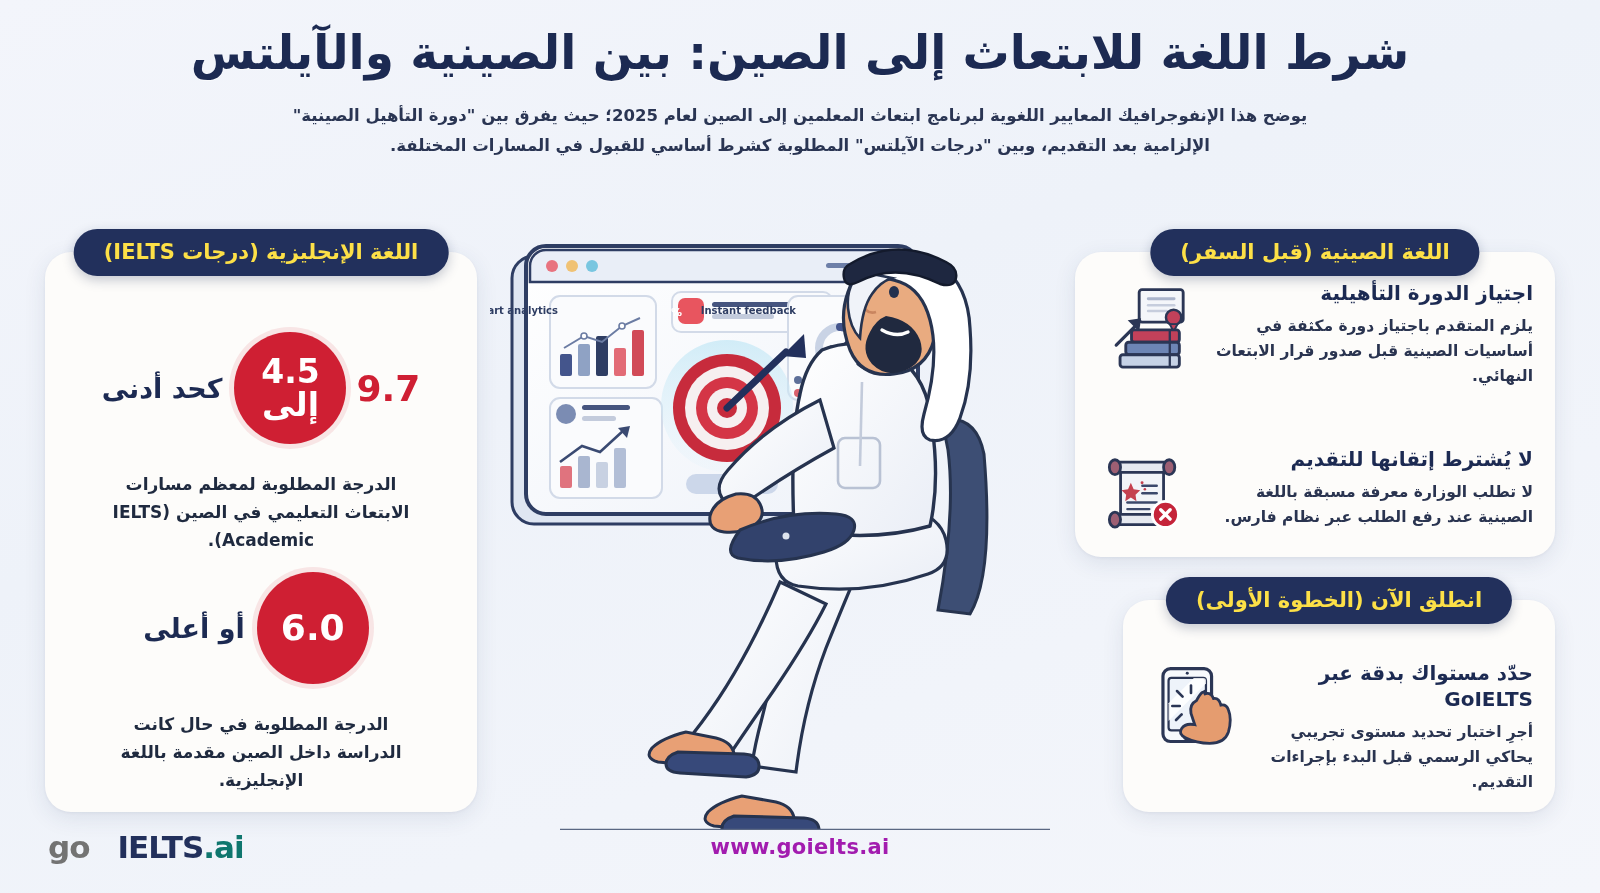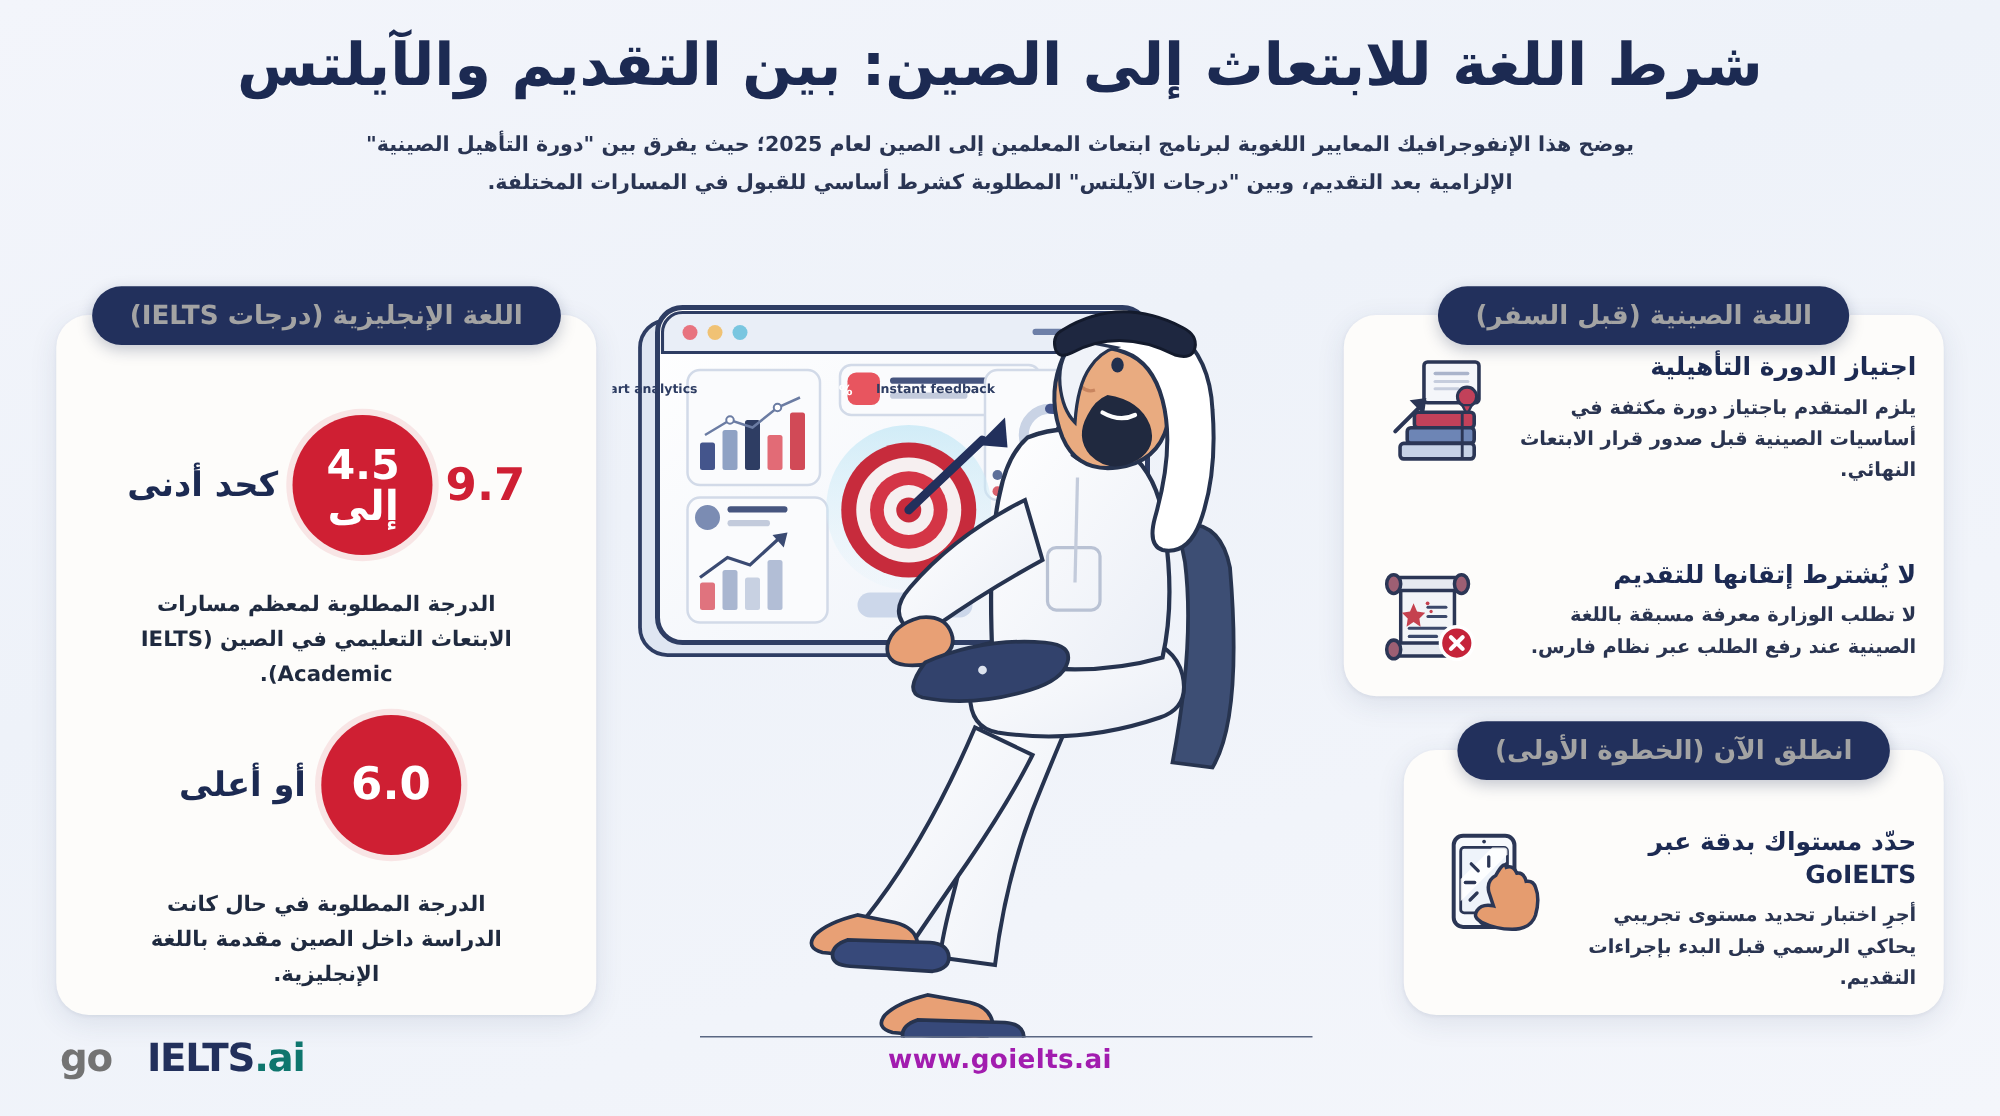--- a/index.html
+++ b/index.html
@@ -59,21 +59,21 @@
     box-shadow: 0 6px 22px rgba(40,55,95,0.10),
                 0 1px 3px rgba(40,55,95,0.06);
   }
 
   .pill {
     position: absolute;
     top: -23px;
     left: 50%;
     transform: translateX(-50%);
     background: #22305c;
-    color: #a3a3a3;
+    color: #fde047;
     border-radius: 26px;
     padding: 11px 30px 12px;
     font-size: 21px;
     font-weight: bold;
     white-space: nowrap;
     box-shadow: 0 4px 12px rgba(25,38,80,0.25);
   }
 
   
   #card-ielts {
@@ -235,21 +235,21 @@
     font-family: "DejaVu Sans", sans-serif;
     direction: ltr;
   }
 </style>
 </head>
 <body>
 
 <div class="page">
 
   <div class="header">
-    <div class="main-title">شرط اللغة للابتعاث إلى الصين: بين التقديم والآيلتس</div>
+    <div class="main-title">شرط اللغة للابتعاث إلى الصين: بين الصينية والآيلتس</div>
     <div class="subtitle">يوضح هذا الإنفوجرافيك المعايير اللغوية لبرنامج ابتعاث المعلمين إلى الصين لعام 2025؛ حيث يفرق بين "دورة التأهيل الصينية" الإلزامية بعد التقديم، وبين "درجات الآيلتس" المطلوبة كشرط أساسي للقبول في المسارات المختلفة.</div>
   </div>
 
   <div id="illustration">
     <svg viewBox="0 0 620 600" width="620" height="600" xmlns="http://www.w3.org/2000/svg">
       <defs>
         <linearGradient id="screenGrad" x1="0" y1="0" x2="1" y2="1">
           <stop offset="0%" stop-color="#ffffff"></stop>
           <stop offset="100%" stop-color="#eef2f9"></stop>
         </linearGradient>

